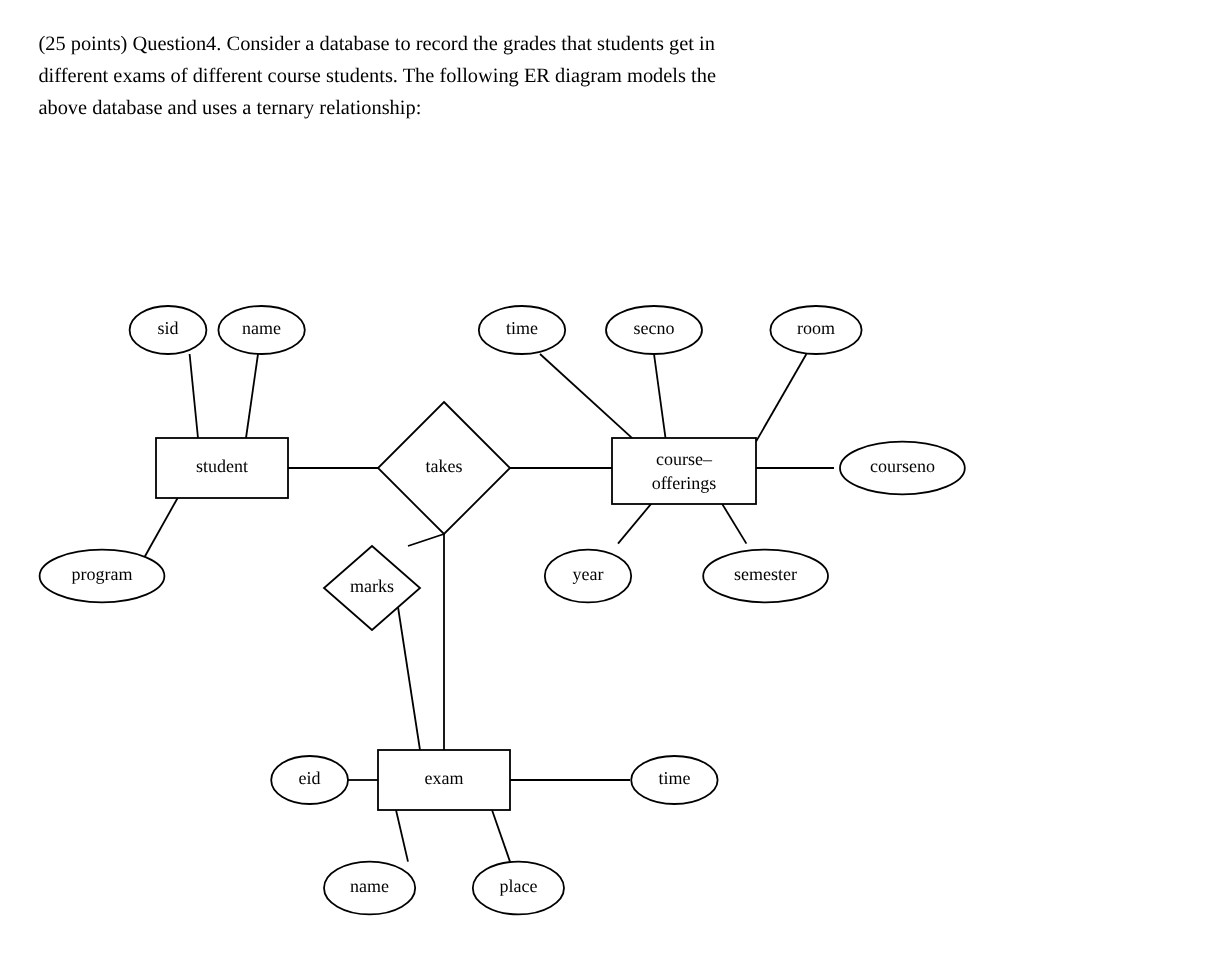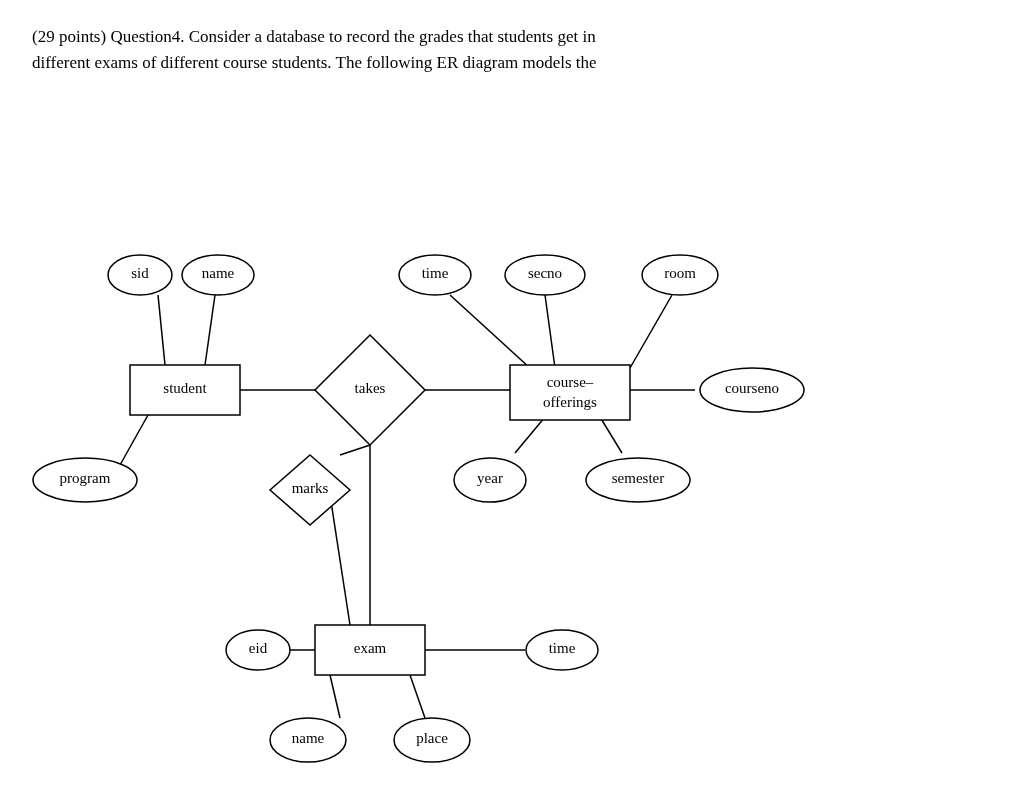--- a/index.html
+++ b/index.html
@@ -53,22 +53,23 @@
     .line {
       stroke: #000;
       stroke-width: 1.5;
       fill: none;
     }
   </style>
 </head>
 <body>
 
 <div id="description">
-  <p>(29 points)  Question4. Consider a database to record the grades that students get in</p>
+  <p>(25 points)  Question4. Consider a database to record the grades that students get in</p>
   <p>different exams of different course students. The following ER diagram models the</p>
+  <p>above database and uses a ternary relationship:</p>
 </div>
 
 <div id="diagram">
   <svg viewBox="0 0 1024 680" xmlns="http://www.w3.org/2000/svg">
 
     <line class="line" x1="158" y1="175" x2="165" y2="245"></line>
 
     <line class="line" x1="215" y1="175" x2="205" y2="245"></line>
 
     <line class="line" x1="120" y1="345" x2="148" y2="295"></line>

